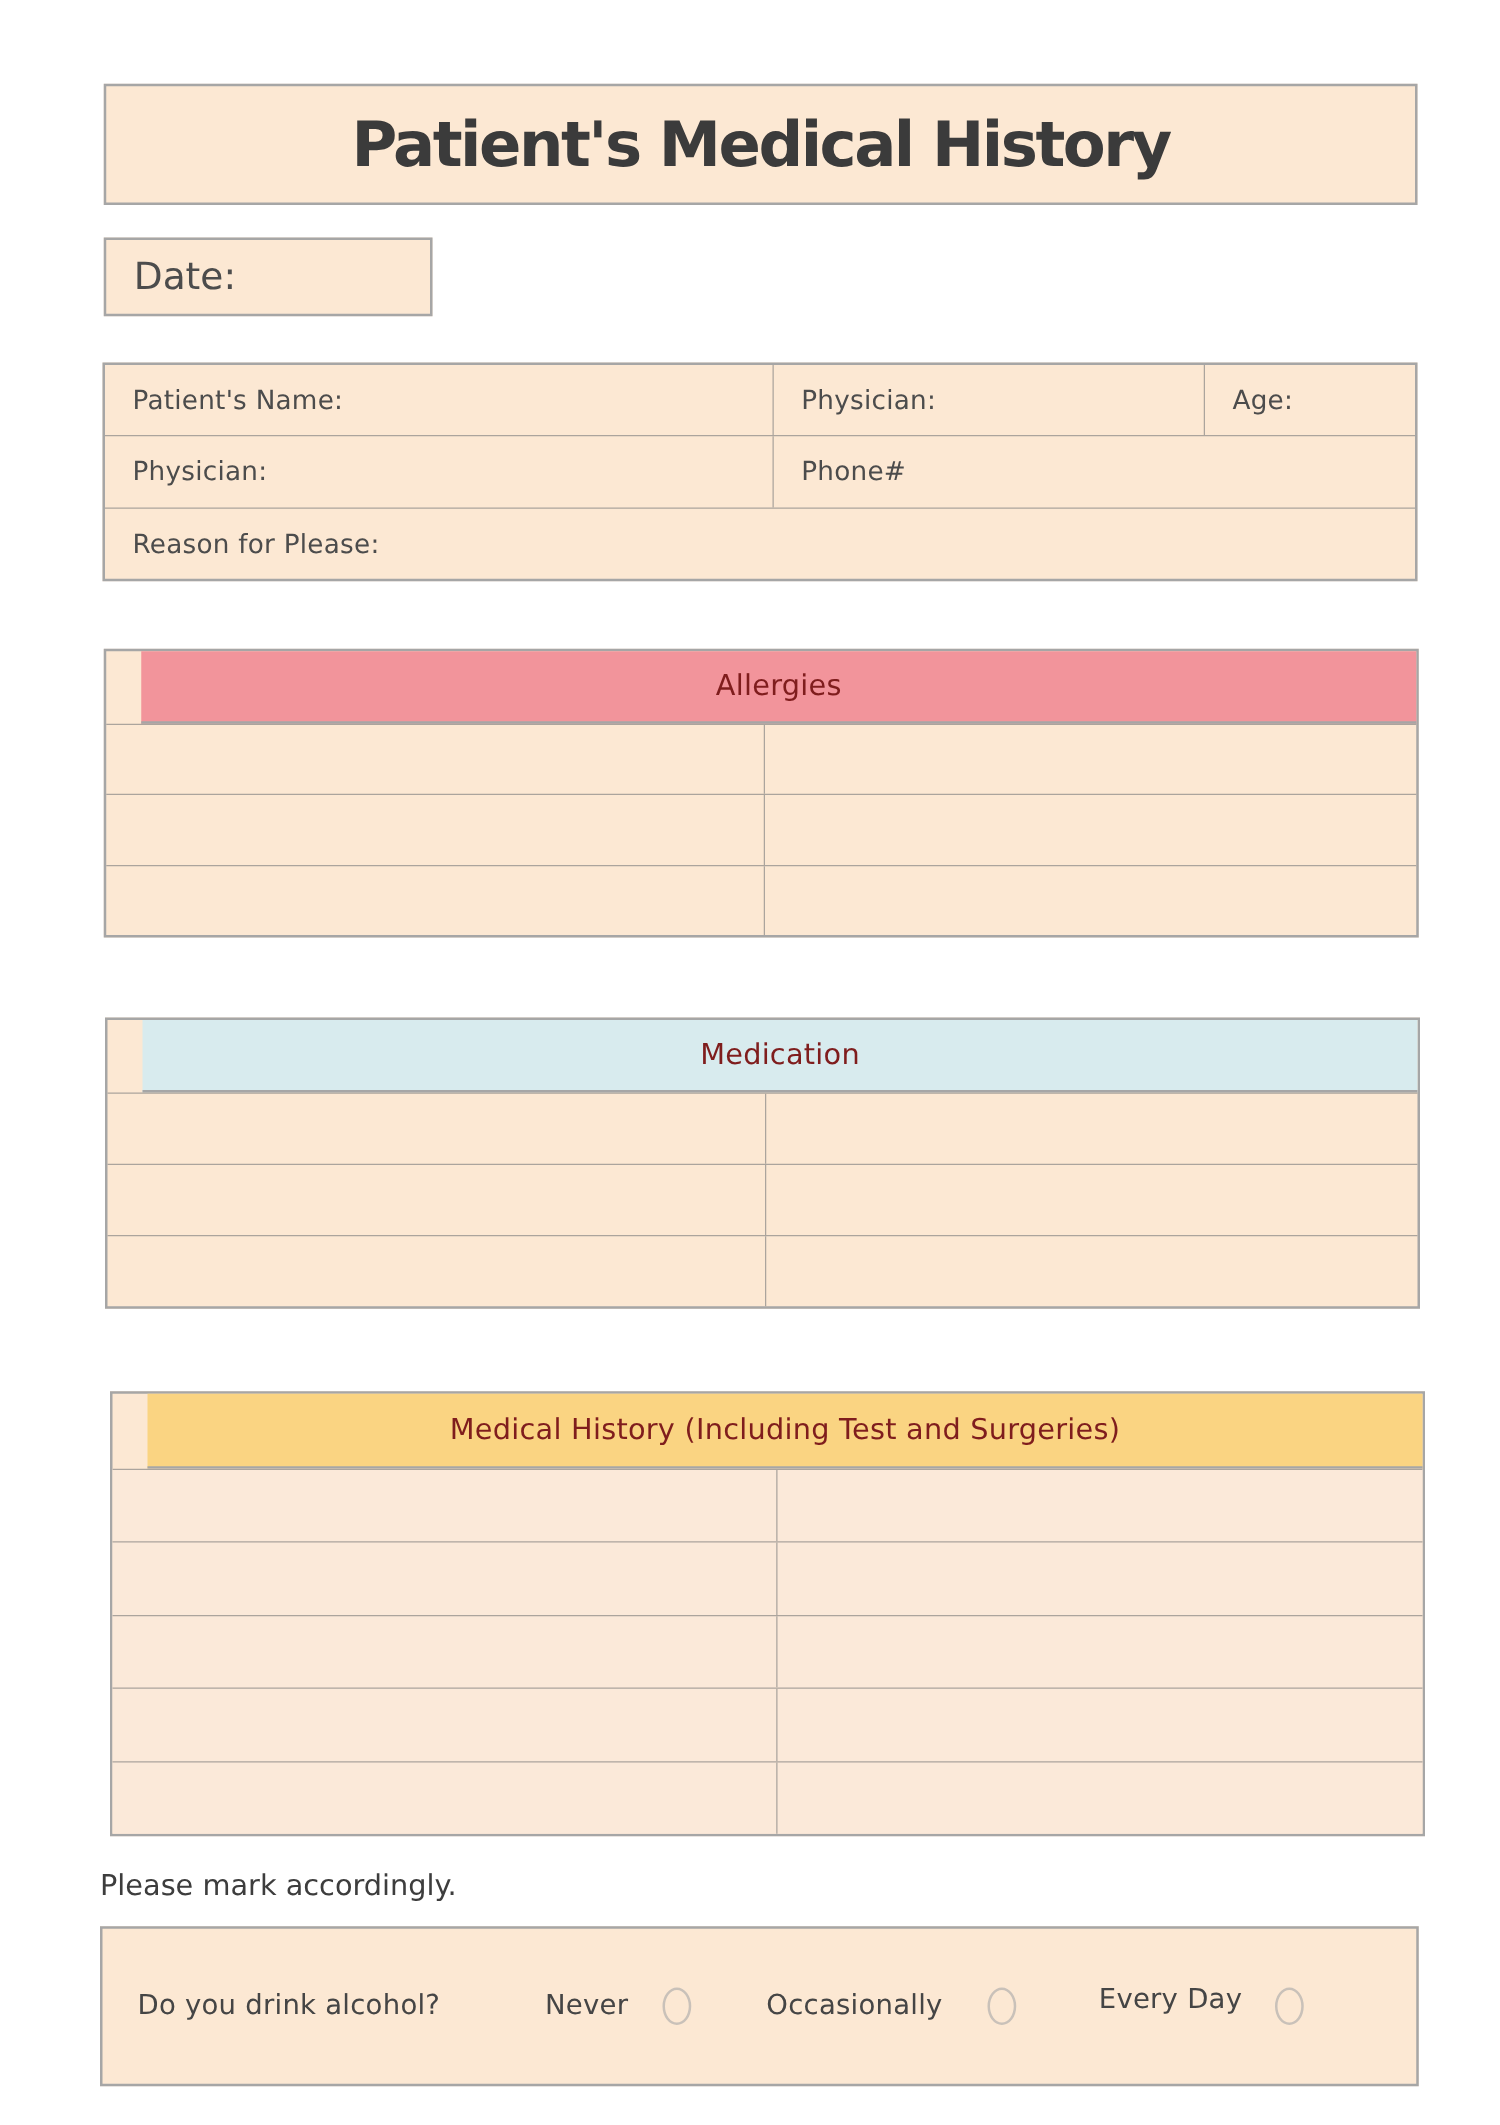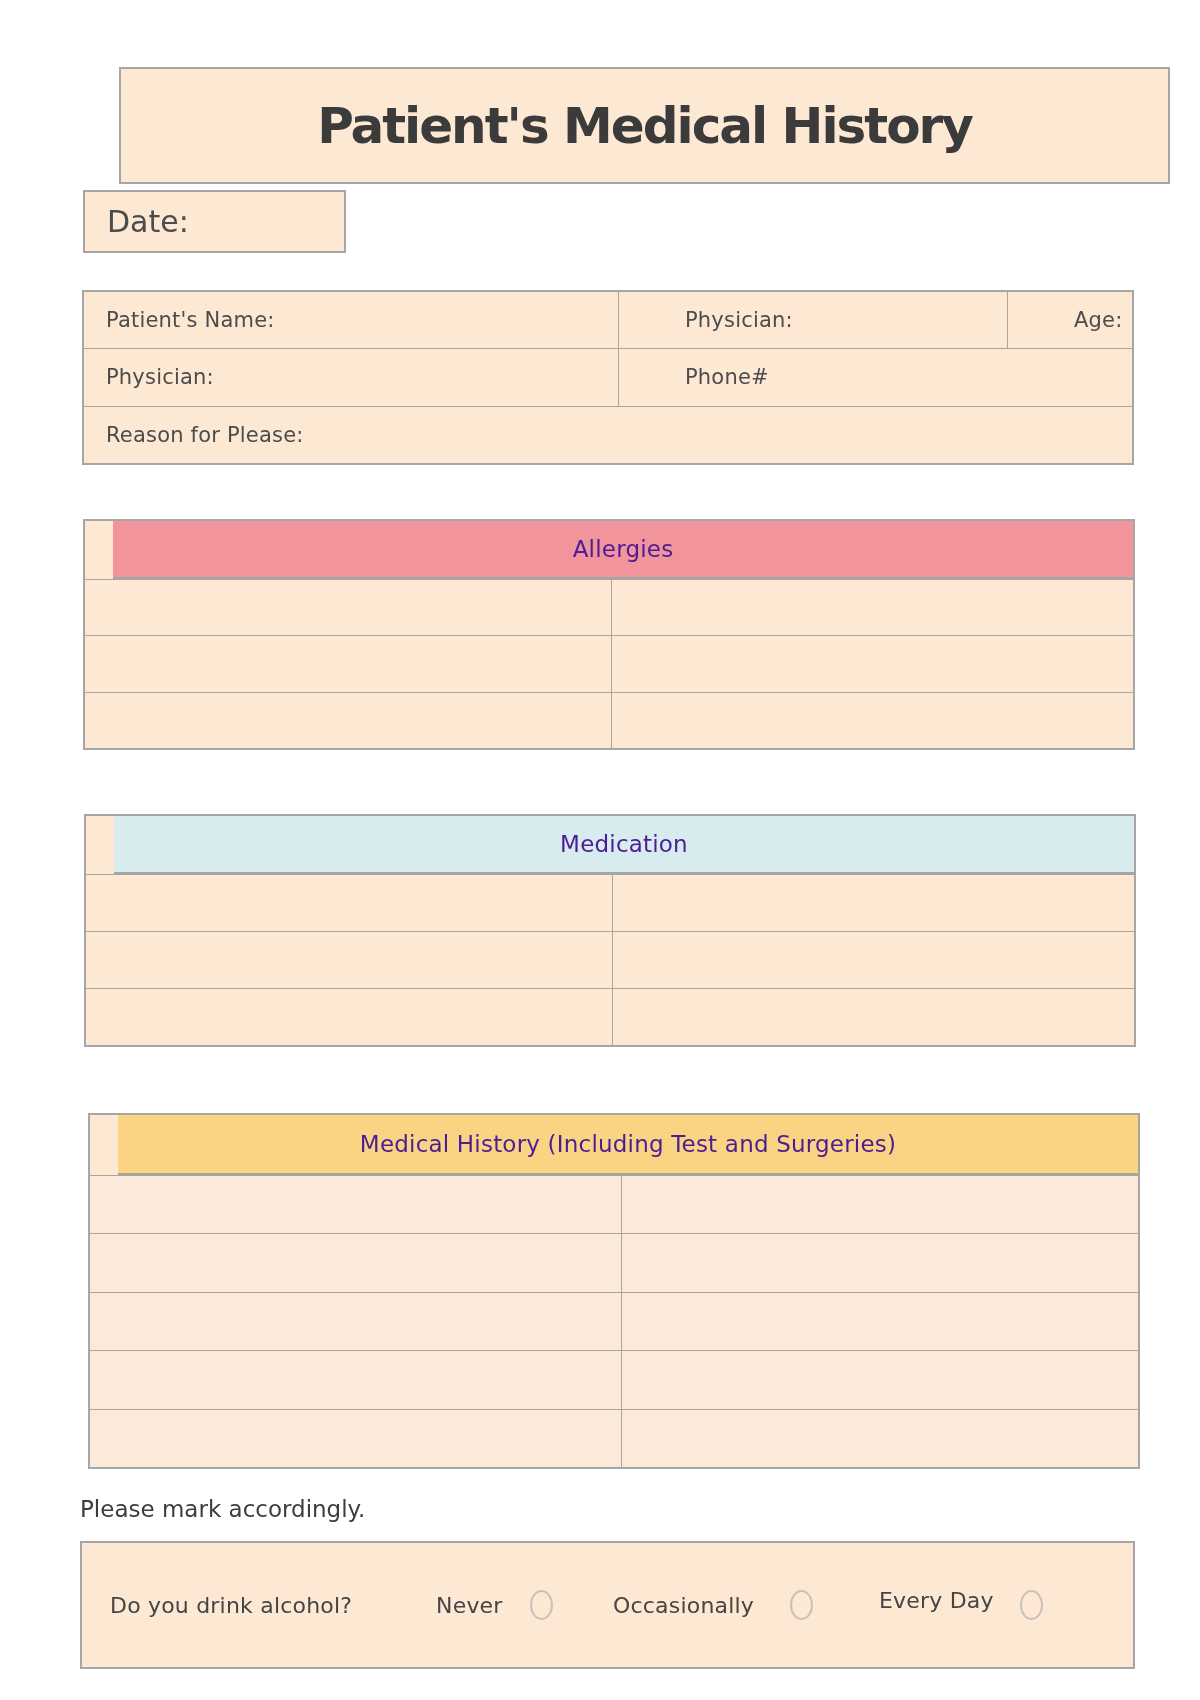--- a/index.html
+++ b/index.html
@@ -8,23 +8,23 @@
     background:#ffffff;
     font-family:"DejaVu Sans","Liberation Sans",sans-serif;
     color:#474747;
     position:relative;
     overflow:hidden;
   }
   .abs{position:absolute;box-sizing:border-box;}
 
   
   .title-box{
-    left:83px;top:67px;width:1051px;height:117px;
+    left:83px;top:67px;width:1051px;height:97px;
     background:#fce8d3;border:2px solid #a6a6a6;
-    display:flex;align-items:center;justify-content:center;margin-left:36px;
+    display:flex;align-items:center;justify-content:center;
   }
   .title-box h1{
     margin:0;font-size:50px;font-weight:700;letter-spacing:-2px;
     color:#3b3b3b;
   }
 
   
   .date-box{
     left:83px;top:190px;width:263px;height:63px;
     background:#fce8d3;border:2px solid #a6a6a6;
@@ -35,42 +35,41 @@
 
   
   .tbl{
     background:#fce8d3;
     border:2px solid #a6a6a6;
     display:flex;flex-direction:column;
   }
   .tbl .row{
     display:flex;flex:1 1 auto;
     border-top:1.5px solid #aba49d;
-    gap:44px;
   }
   .tbl .row:first-child{border-top:none;}
   .cell{
     box-sizing:border-box;
     display:flex;align-items:center;
     padding-left:22px;
     font-size:21px;color:#4c4c4c;letter-spacing:.2px;
   }
   .cell.split{border-right:1.5px solid #aba49d;}
   .cell.rest{flex:1 1 auto;}
 
   
   .patient-table{left:82px;top:290px;width:1052px;height:175px;}
   .patient-table .row{height:58px;}
   .pt-name{width:535px;}
   .pt-birth{width:345px;}
 
   
   .sec-header{
     display:flex;align-items:center;justify-content:center;
-    font-size:23px;color:#4c1d95;letter-spacing:.2px;
+    font-size:23px;color:#7f1d1d;letter-spacing:.2px;
     border-bottom:2px solid #a6a6a6;
     flex:0 0 auto;
     margin-left:28px;
   }
   .allergies-table{left:83px;top:519px;width:1052px;height:231px;}
   .allergies-table .sec-header{height:56px;background:#f2949b;}
   .medication-table{left:84px;top:814px;width:1052px;height:233px;}
   .medication-table .sec-header{height:56px;background:#d8ebee;}
   .mh-table{left:88px;top:1113px;width:1052px;height:356px;}
   .mh-table .sec-header{height:58px;background:#fad482;}

